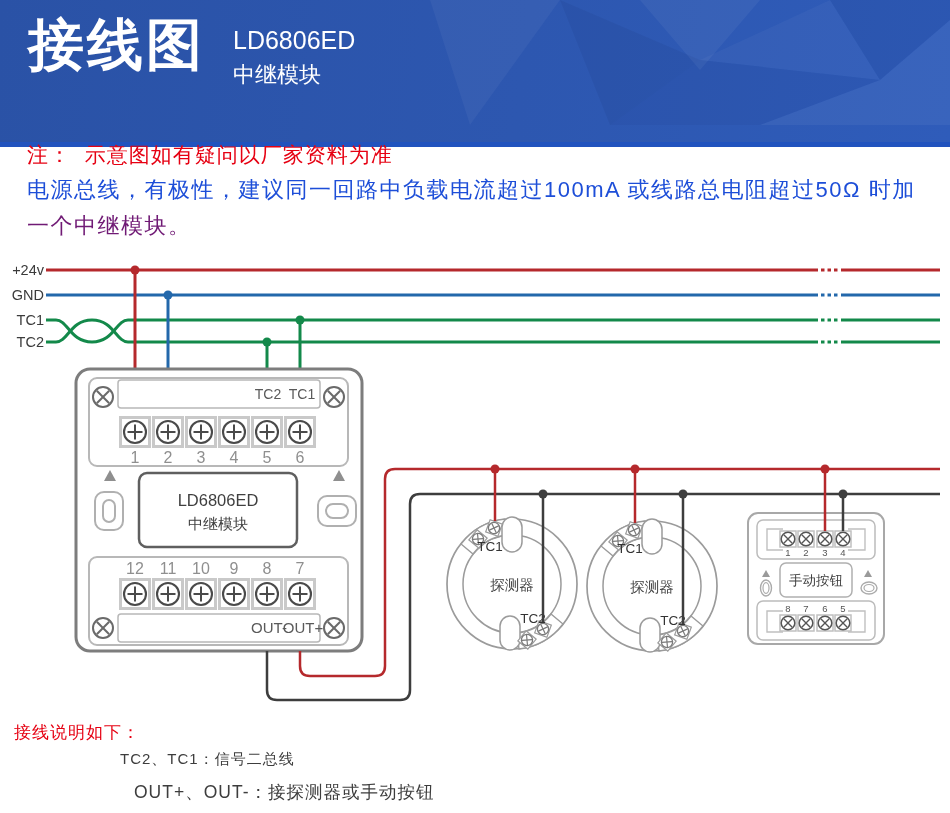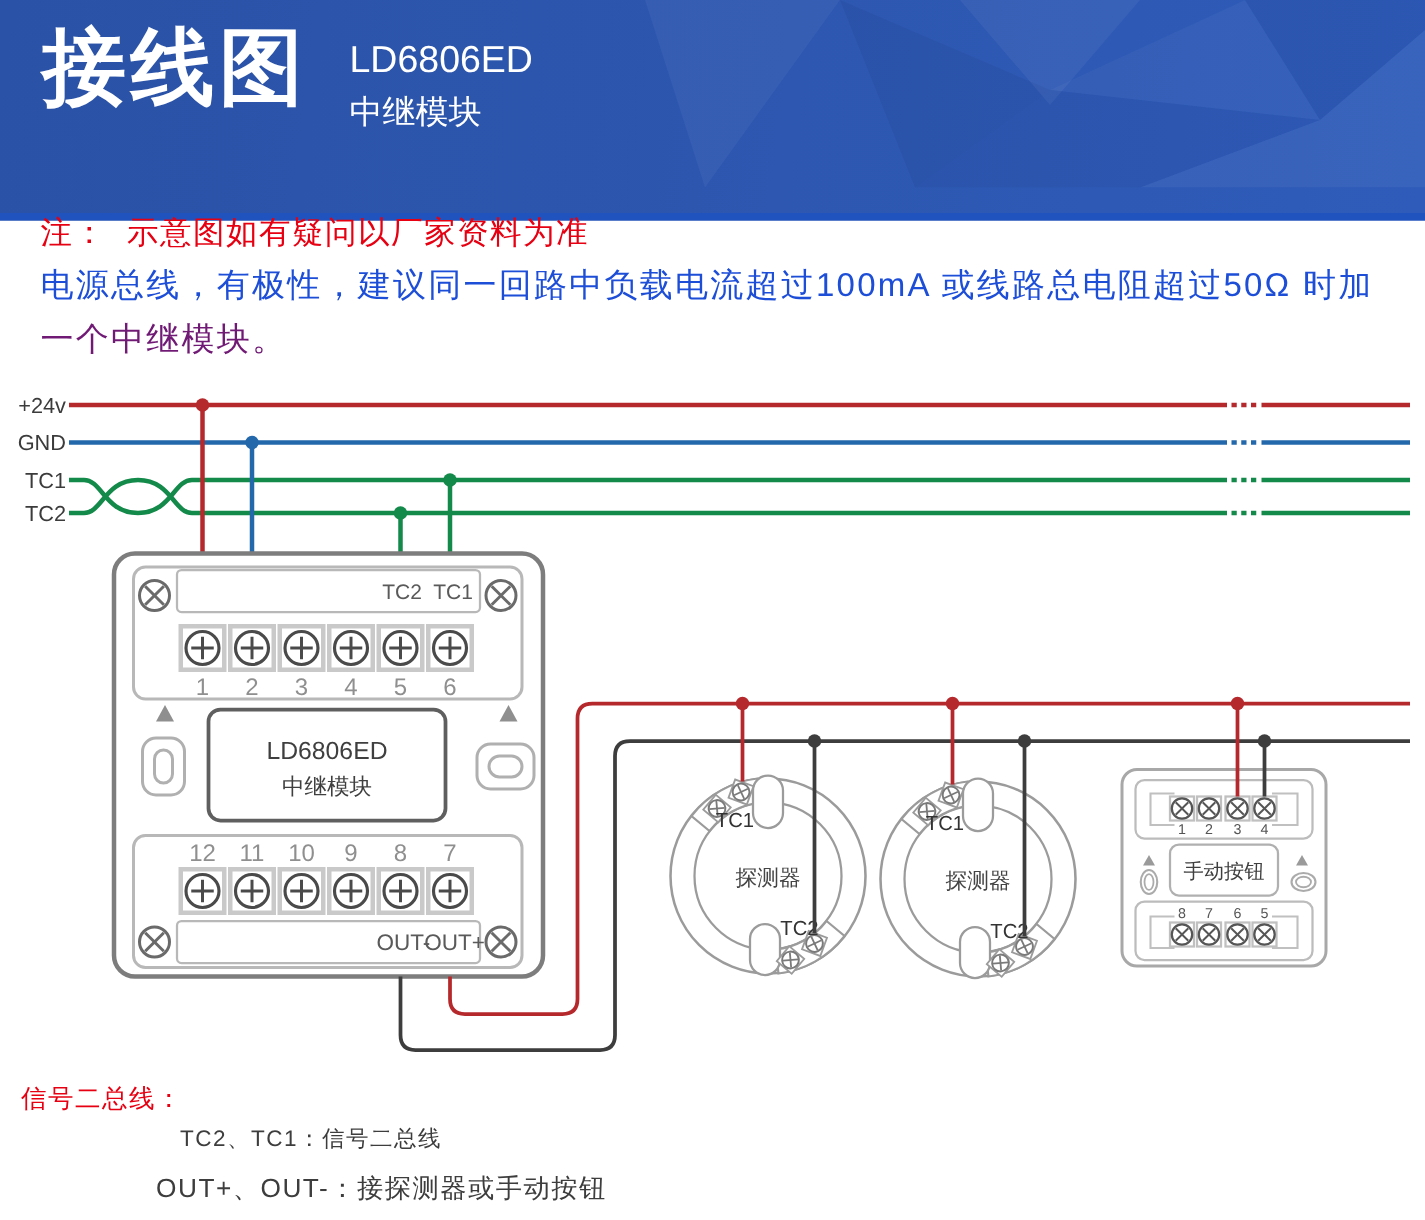--- a/index.html
+++ b/index.html
@@ -14,21 +14,21 @@
   .title{position:absolute;left:28px;top:8px;font-size:56px;font-weight:bold;color:#ffffff;letter-spacing:3px;}
   .model{position:absolute;left:233px;top:26px;font-size:25px;color:#ffffff;}
   .subtitle{position:absolute;left:233px;top:60px;font-size:22px;color:#ffffff;}
   .note-warning{position:absolute;left:27px;top:141px;font-size:21px;color:#e60012;white-space:pre;letter-spacing:1px;}
   .note-1{position:absolute;left:27px;top:175px;font-size:22px;color:#1d4ed8;letter-spacing:1.5px;}
   .note-2{position:absolute;left:27px;top:211px;font-size:22px;color:#701a75;letter-spacing:1.5px;}
   .diagram{position:absolute;left:0;top:250px;}
   .diagram text{font-family:"Liberation Sans","DejaVu Sans",sans-serif;}
   .legend-title{position:absolute;left:14px;top:721px;font-size:17px;color:#e60012;letter-spacing:1px;}
   .legend-1{position:absolute;left:120px;top:750px;font-size:15px;color:#3d3d3d;letter-spacing:1px;}
-  .legend-2{position:absolute;left:104px;top:780px;font-size:17.5px;color:#3d3d3d;letter-spacing:1px;}
+  .legend-2{position:absolute;left:134px;top:780px;font-size:17.5px;color:#3d3d3d;letter-spacing:1px;}
 </style>
 </head>
 <body>
 
 <div class="header">
   <svg class="facets" viewBox="0 0 950 125">
     <polygon points="430,0 560,0 470,125" fill="rgba(255,255,255,0.045)"></polygon>
     <polygon points="560,0 700,60 610,125" fill="rgba(0,0,40,0.05)"></polygon>
     <polygon points="640,0 760,0 700,70" fill="rgba(255,255,255,0.05)"></polygon>
     <polygon points="700,60 830,0 880,80" fill="rgba(255,255,255,0.035)"></polygon>
@@ -260,15 +260,15 @@
 
     <circle cx="495" cy="469" r="4.5" fill="#b5292c"></circle>
     <circle cx="635" cy="469" r="4.5" fill="#b5292c"></circle>
     <circle cx="825" cy="469" r="4.5" fill="#b5292c"></circle>
     <circle cx="543" cy="494" r="4.5" fill="#3d3d3d"></circle>
     <circle cx="683" cy="494" r="4.5" fill="#3d3d3d"></circle>
     <circle cx="843" cy="494" r="4.5" fill="#3d3d3d"></circle>
   </g>
 </svg>
 
-<div class="legend-title">信号二总线：</div>
+<div class="legend-title">接线说明如下：</div>
 <div class="legend-1">TC2、TC1：信号二总线</div>
 <div class="legend-2">OUT+、OUT-：接探测器或手动按钮</div>
 
 </body></html>

